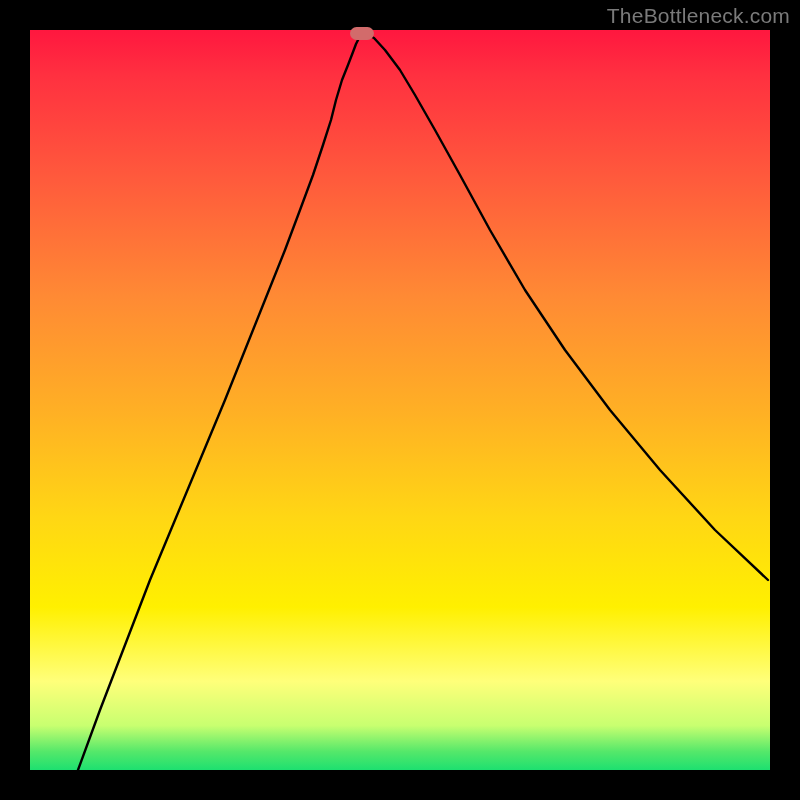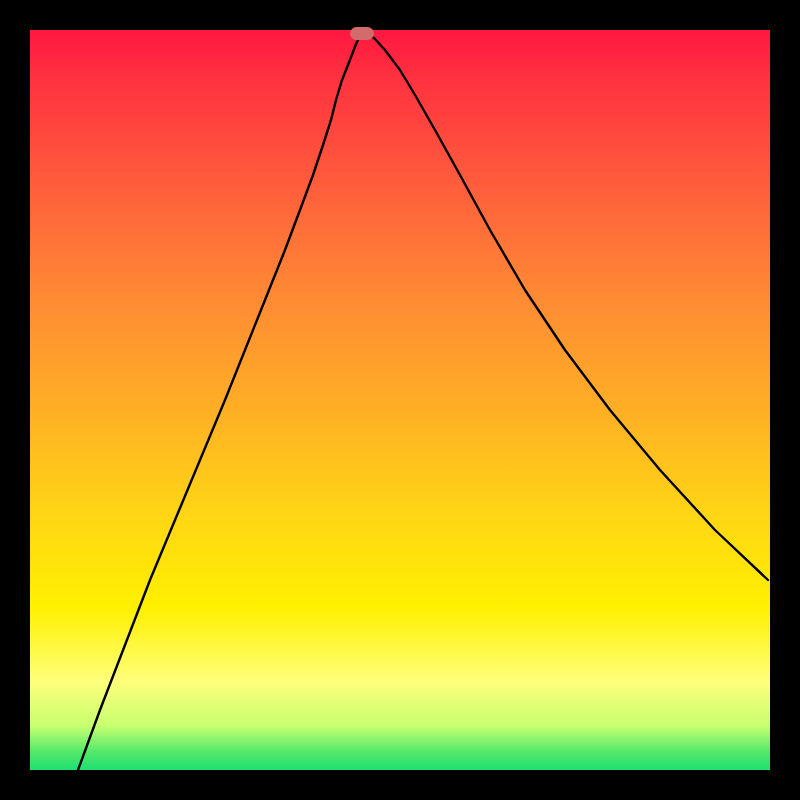--- a/index.html
+++ b/index.html
@@ -56,19 +56,20 @@
   .blob {
     position: absolute;
     background: #d26b6b;
     border-radius: 8px;
   }
 </style>
 </head>
 <body>
 
 <div class="frame">
+  <div class="watermark">TheBottleneck.com</div>
   <div class="plot">
     <svg class="curve-svg" viewBox="0 0 740 740" preserveAspectRatio="none">
       <path id="curve-path" fill="none" stroke="#000" stroke-width="2.4" stroke-linecap="round" stroke-linejoin="round" d="M48 740 L70 680 L95 615 L120 550 L145 490 L170 430 L195 370 L215 320 L235 270 L255 220 L270 180 L283 145 L293 115 L301 90 L306 70 L312 50 L318 35 L323 22 L326 14 L329 8 L332 4 L336 4 L344 8 L355 20 L370 40 L385 65 L405 100 L430 145 L460 200 L495 260 L535 320 L580 380 L630 440 L685 500 L738 550"></path>
     </svg>
     <div id="min-blob" class="blob" style="left: 320px; top: -3.5px; width: 24px; height: 13px; background: rgb(210, 107, 107);"></div>
   </div>
 </div>
 
 </body></html>

